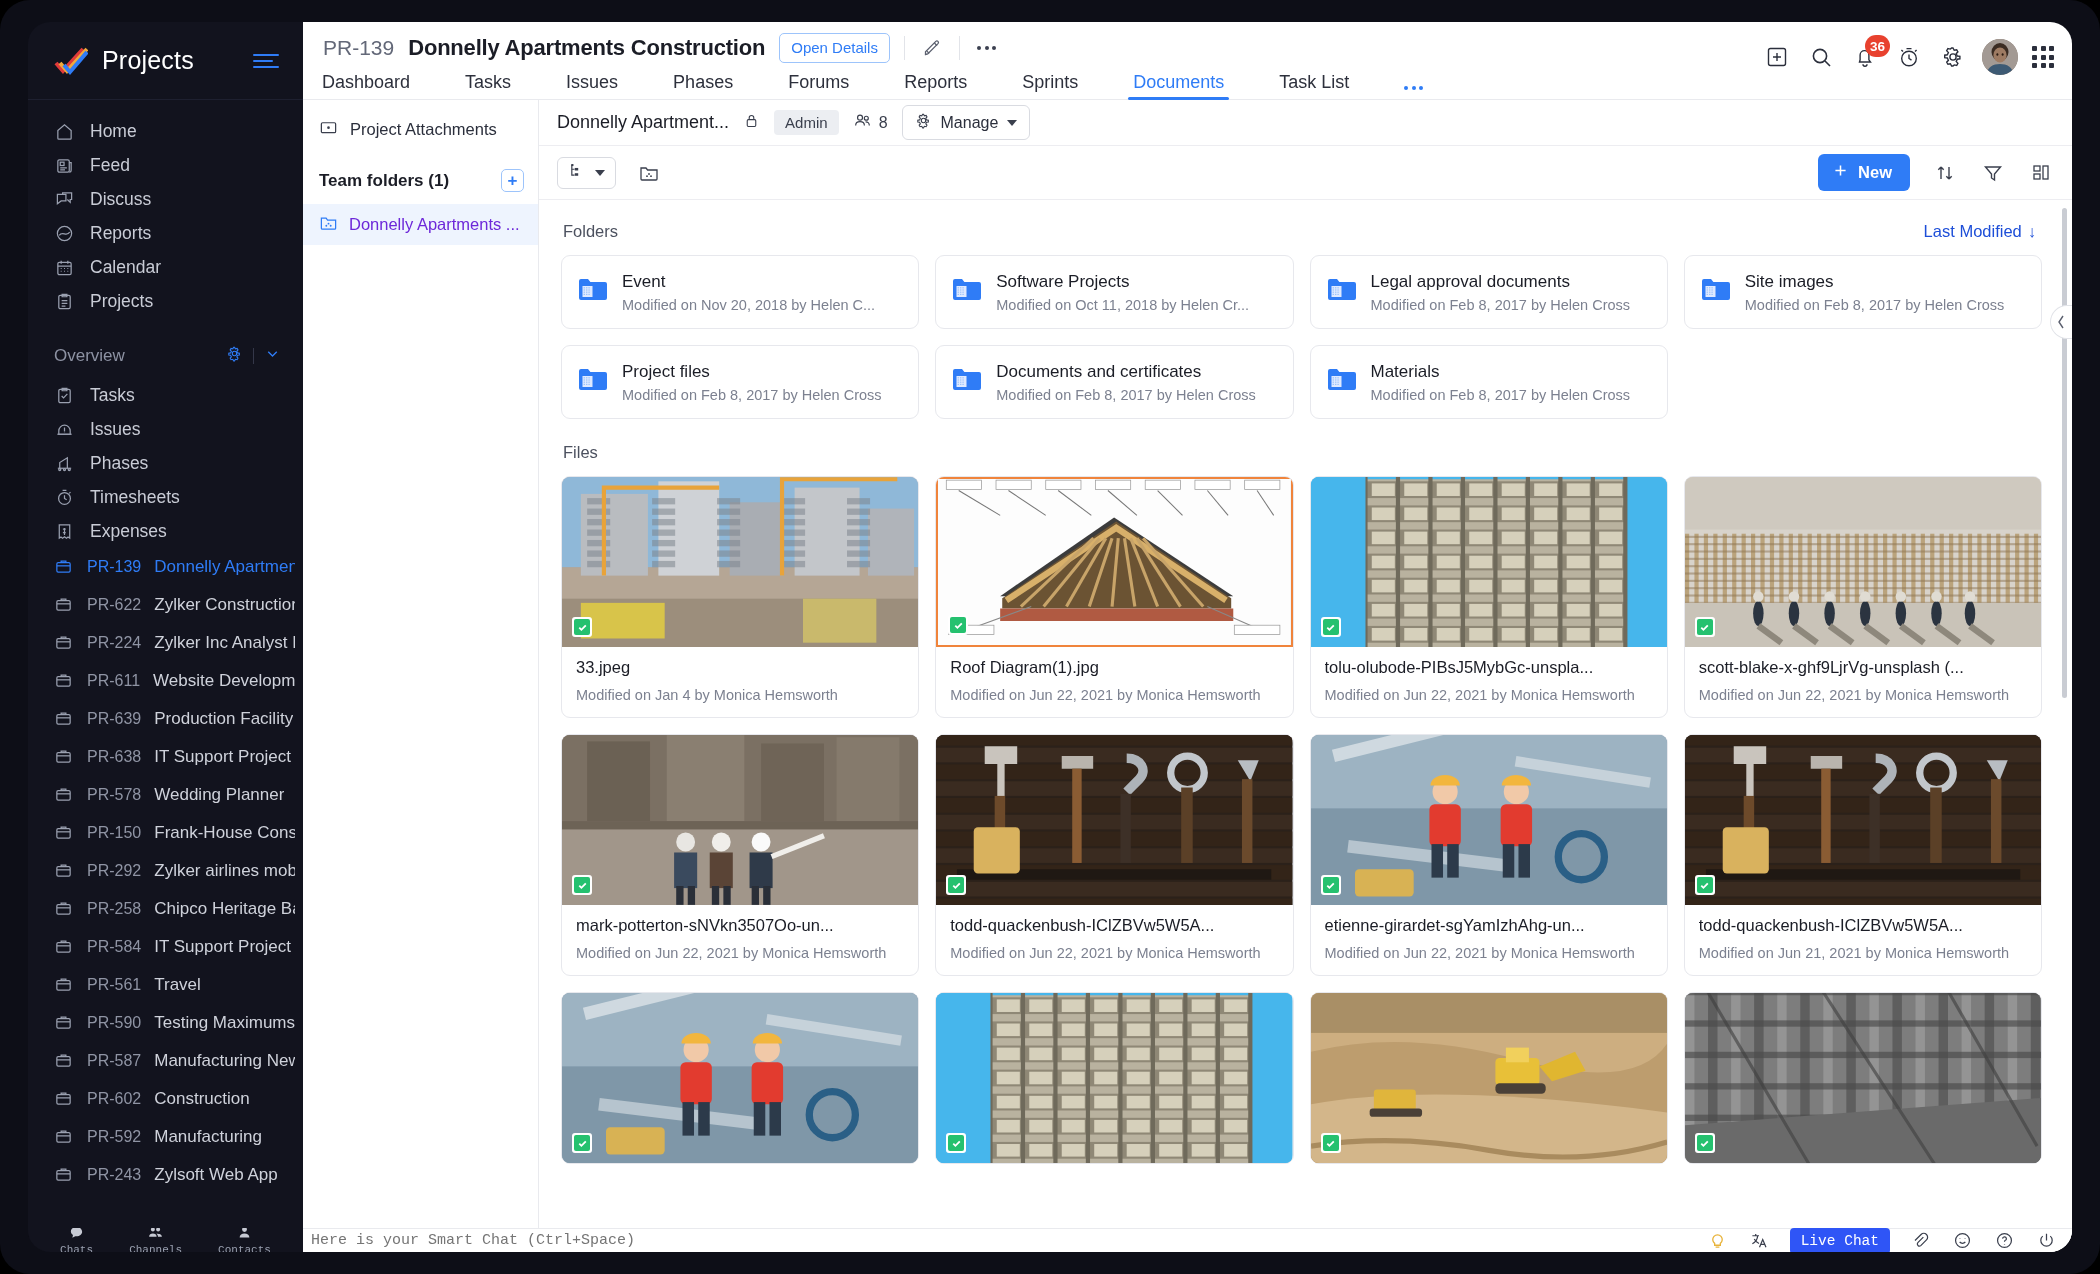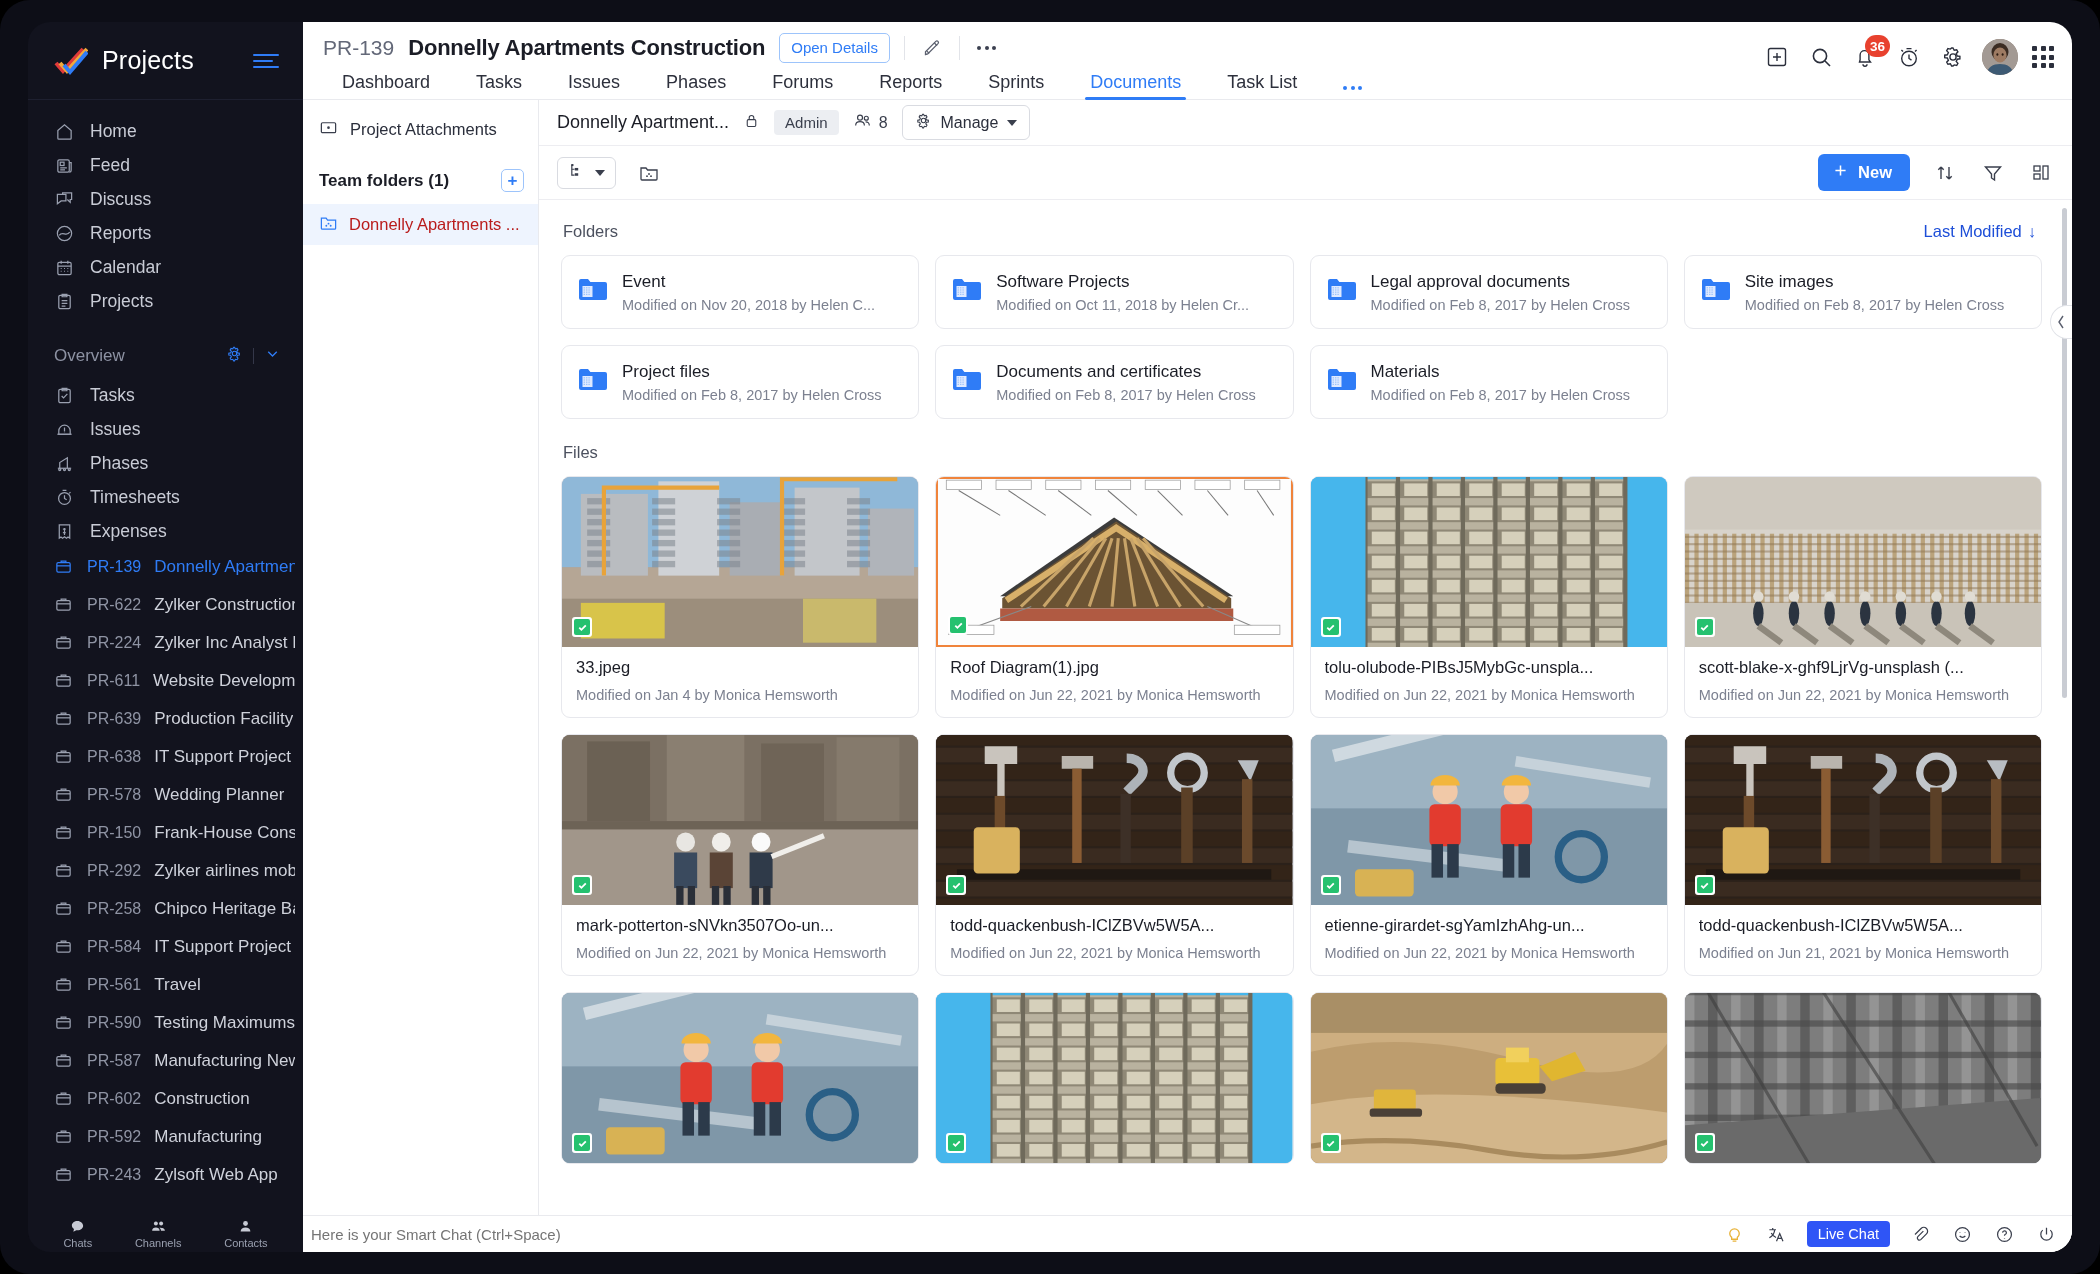--- a/index.html
+++ b/index.html
@@ -81,21 +81,21 @@
   .tb-open-details {
     border: 1px solid #9dc4fb; color: #2f7cf6; background: #fff;
     border-radius: 5px; font-size: 15px; padding: 5px 11px 6px; cursor: pointer;
     font-family: inherit;
   }
   .tb-sep { width: 1px; height: 24px; background: #e2e4e9; }
   .tb-ico-btn { width: 26px; height: 26px; display: flex; align-items: center; justify-content: center; cursor: pointer; color: #4a4f5e; }
   .dots { display: flex; gap: 3.5px; align-items: center; }
   .dots b { width: 4px; height: 4px; border-radius: 50%; background: #3b4050; display: block; }
 
-  .tb-tabs { display: flex; align-items: flex-end; gap: 8px; padding-left: 20px; height: 31px; }
+  .tb-tabs { display: flex; align-items: flex-end; gap: 17px; height: 31px; }
   .tb-tab {
     font-size: 18px; color: #2d303c; padding: 0 19px 6px; cursor: pointer;
     position: relative; white-space: nowrap;
   }
   .tb-tab.active { color: #2f7cf6; }
   .tb-tab.active:after {
     content: ""; position: absolute; left: 14px; right: 14px; bottom: -1px;
     height: 3px; background: #2f7cf6; border-radius: 2px;
   }
   .tb-tab.dots-tab { padding-bottom: 9px; }
@@ -132,21 +132,21 @@
     display: flex; align-items: center; padding: 12px 14px 12px 16px;
     font-size: 17px; font-weight: 700; color: #1b1d26;
   }
   .dt-add {
     margin-left: auto; width: 23px; height: 23px; border: 1px solid #9dc4fb;
     border-radius: 5px; color: #2f7cf6; display: flex; align-items: center;
     justify-content: center; font-size: 17px; line-height: 1; cursor: pointer;
   }
   .dt-folder {
     display: flex; align-items: center; gap: 11px;
-    padding: 9px 10px 9px 16px; font-size: 16.5px; color: #b91c1c;
+    padding: 9px 10px 9px 16px; font-size: 16.5px; color: #6d28d9;
     background: #eef4fe; cursor: pointer; white-space: nowrap; overflow: hidden;
   }
 
   
   #doccontent { position: absolute; left: 236px; top: 78px; right: 0; bottom: 0; background: #fff; overflow: hidden; }
   .dc-head {
     height: 46px; display: flex; align-items: center; gap: 14px;
     padding: 0 18px; border-bottom: 1px solid #ededf1;
   }
   .dc-head .dc-name { font-size: 18px; color: #1b1d26; font-weight: 400; }
@@ -214,23 +214,24 @@
 
   
   .right-edge-btn {
     position: absolute; right: 0px; top: 205px; width: 22px; height: 34px;
     border-radius: 17px 0 0 17px; background: #fff; border: 1px solid #e2e4e9; border-right: none;
     display: flex; align-items: center; justify-content: center;
   }
 
   
   #bottombar {
-    position: absolute; left: 28px; right: 28px; bottom: 22px; height: 37px;
+    position: absolute; left: 28px; right: 28px; bottom: 22px; height: 24px;
     display: flex; align-items: stretch; overflow: hidden;
     border-radius: 0 0 22px 22px;
+    font-family: Liberation Mono, monospace;
   }
   .bb-left {
     width: 275px; background: #12131e; display: flex; align-items: center;
     justify-content: space-around; padding: 0 14px; color: #c7cad4;
   }
   .bb-left .bb-pill { display: flex; flex-direction: column; align-items: center; gap: 1px; cursor: pointer; }
   .bb-left .bb-pill span { font-size: 11px; color: #9aa0b0; }
   .bb-right {
     flex: 1; background: #fff; display: flex; align-items: center; gap: 0;
     border-top: 1px solid #e9eaee; padding-left: 8px;

